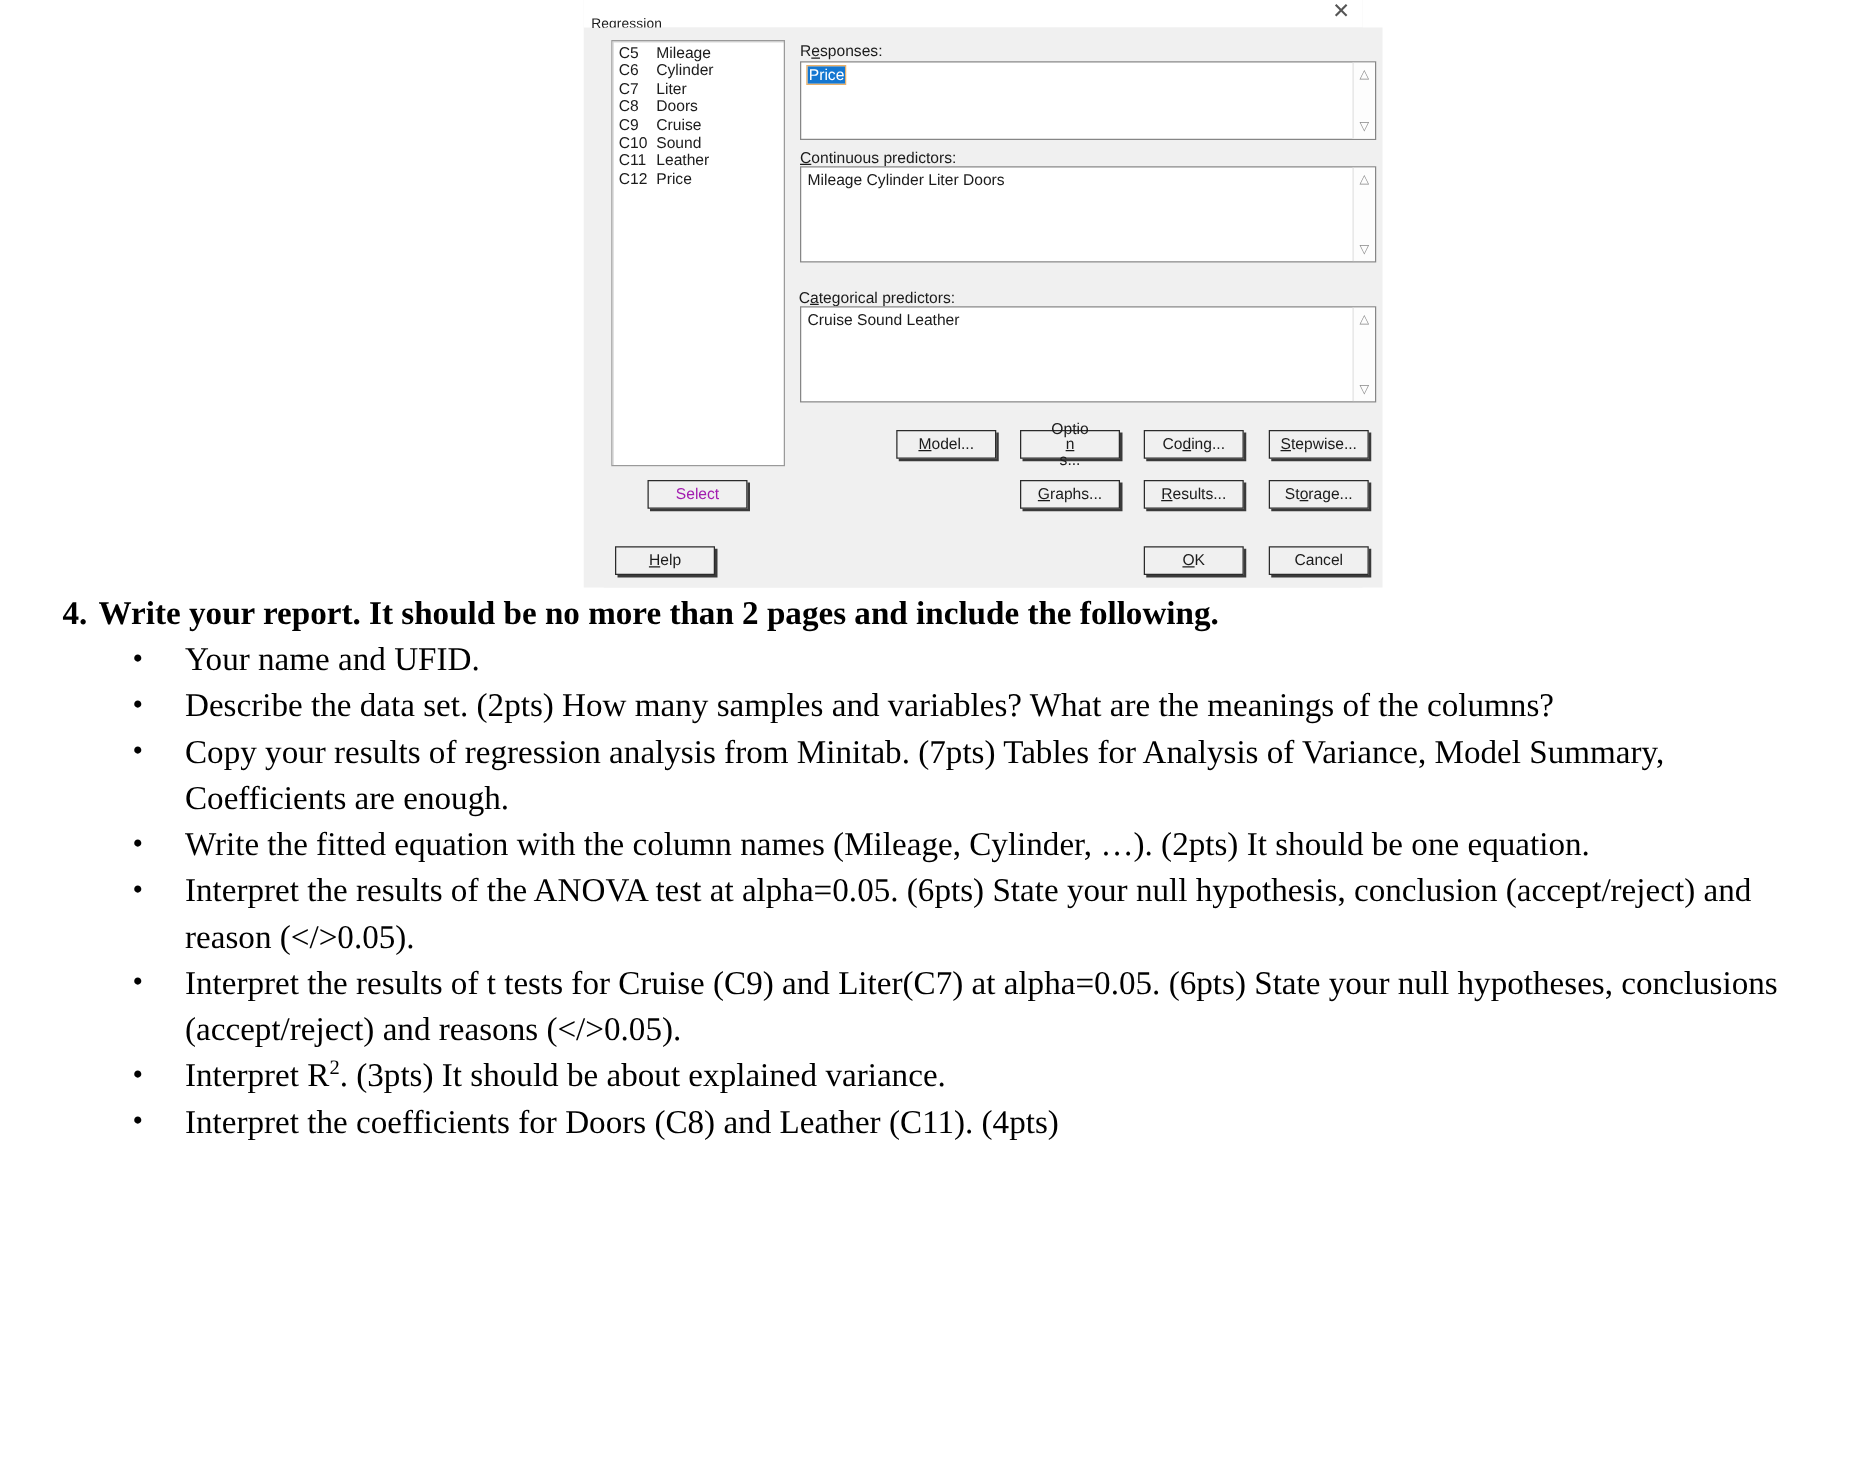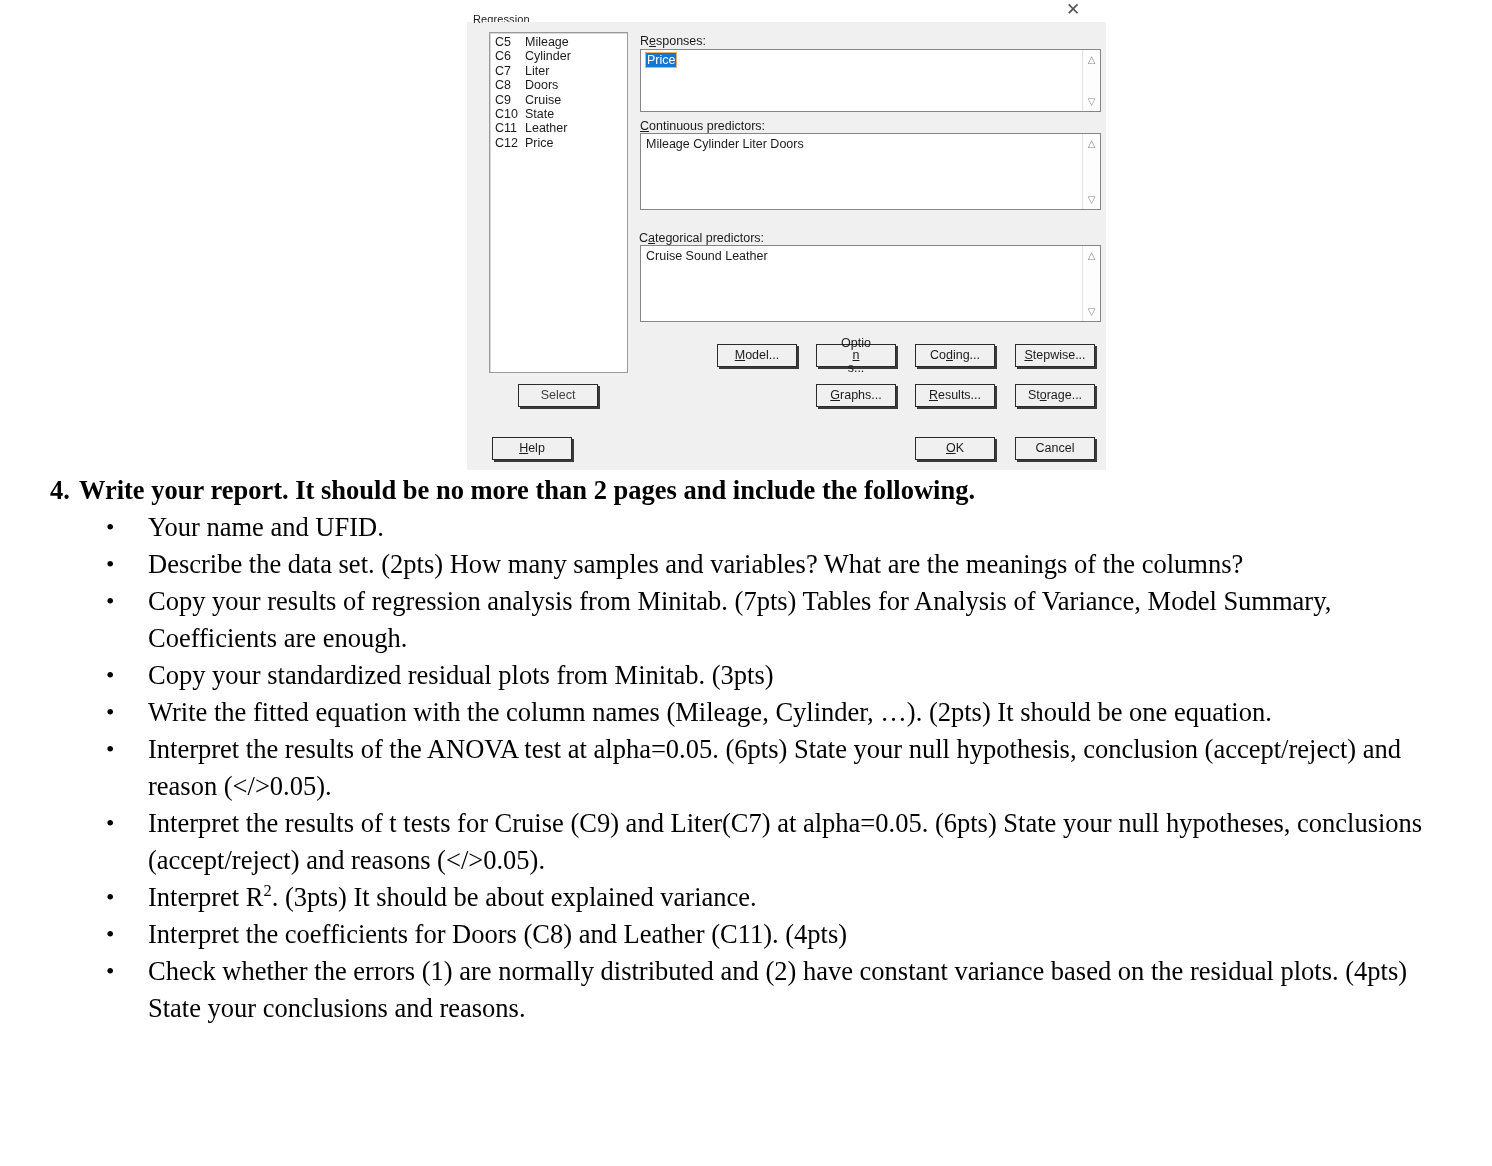--- a/index.html
+++ b/index.html
@@ -148,21 +148,21 @@
     color: #1b1b1b;
     text-align: center;
     box-sizing: border-box;
     line-height: 1;
     display: flex;
     align-items: center;
     justify-content: center;
     cursor: default;
     font-family: "Liberation Sans", "DejaVu Sans", sans-serif;
   }
-  .btn.disabled { color: #404040; }
+  .btn.disabled { color: #a21caf; }
 
   
   #assignment {
     position: absolute;
     left: 0;
     top: 472px;
     width: 1492px;
     font-family: "Liberation Serif", "DejaVu Serif", serif;
     font-size: 26.5px;
     line-height: 37px;
@@ -220,21 +220,21 @@
       <div class="var-row">
         <span class="var-code">C7</span><span class="var-name">Liter</span>
       </div>
       <div class="var-row">
         <span class="var-code">C8</span><span class="var-name">Doors</span>
       </div>
       <div class="var-row">
         <span class="var-code">C9</span><span class="var-name">Cruise</span>
       </div>
       <div class="var-row">
-        <span class="var-code">C10</span><span class="var-name">State</span>
+        <span class="var-code">C10</span><span class="var-name">Sound</span>
       </div>
       <div class="var-row">
         <span class="var-code">C11</span><span class="var-name">Leather</span>
       </div>
       <div class="var-row">
         <span class="var-code">C12</span><span class="var-name">Price</span>
       </div>
     </div>
 
     <div class="field-label" style="left:157px; top:12px;"><span>R</span><span class="mn">e</span><span>sponses:</span></div>
@@ -323,21 +323,19 @@
 </div>
 
 <div id="assignment">
 
   <div id="assignment-heading"><span class="num">4.</span><span>Write your report.  It should be no more than 2 pages and include the following.</span></div>
 
   <ul id="assignment-list">
     <li>Your name and UFID.</li>
     <li>Describe the data set. (2pts) How many samples and variables? What are the meanings of the columns?</li>
     <li>Copy your results of regression analysis from Minitab. (7pts) Tables for Analysis of Variance, Model Summary, Coefficients are enough.</li>
-    <li>Copy your standardized residual plots from Minitab. (3pts)</li>
     <li>Write the fitted equation with the column names (Mileage, Cylinder, …). (2pts) It should be one equation.</li>
     <li>Interpret the results of the ANOVA test at alpha=0.05. (6pts) State your null hypothesis, conclusion (accept/reject) and reason (&lt;/&gt;0.05).</li>
     <li>Interpret the results of t tests for Cruise (C9) and Liter(C7) at alpha=0.05. (6pts) State your null hypotheses, conclusions (accept/reject) and reasons (&lt;/&gt;0.05).</li>
     <li><span>Interpret R</span><sup>2</sup><span>. (3pts) It should be about explained variance.</span></li>
     <li>Interpret the coefficients for Doors (C8) and Leather (C11). (4pts)</li>
-    <li>Check whether the errors (1) are normally distributed and (2) have constant variance based on the residual plots. (4pts) State your conclusions and reasons.</li>
   </ul>
 </div>
 
 </body></html>

